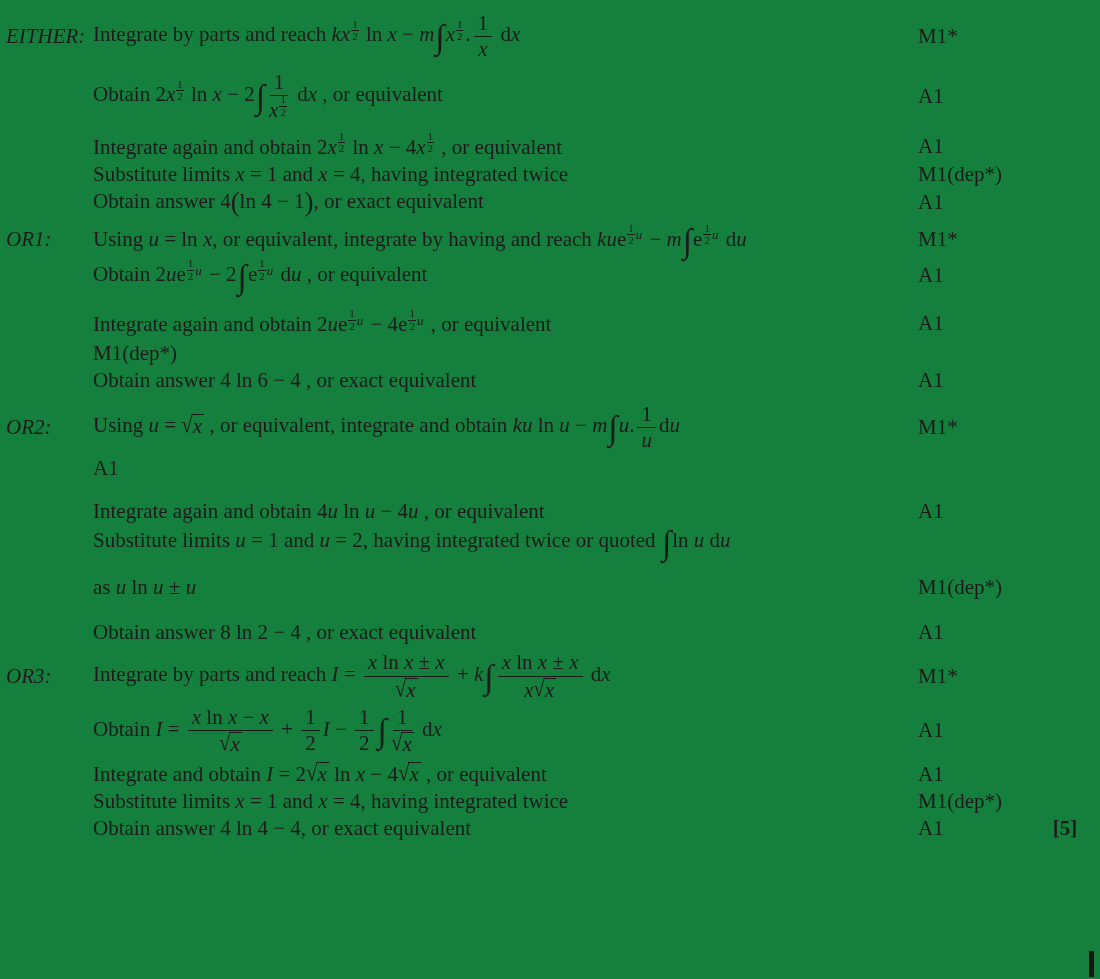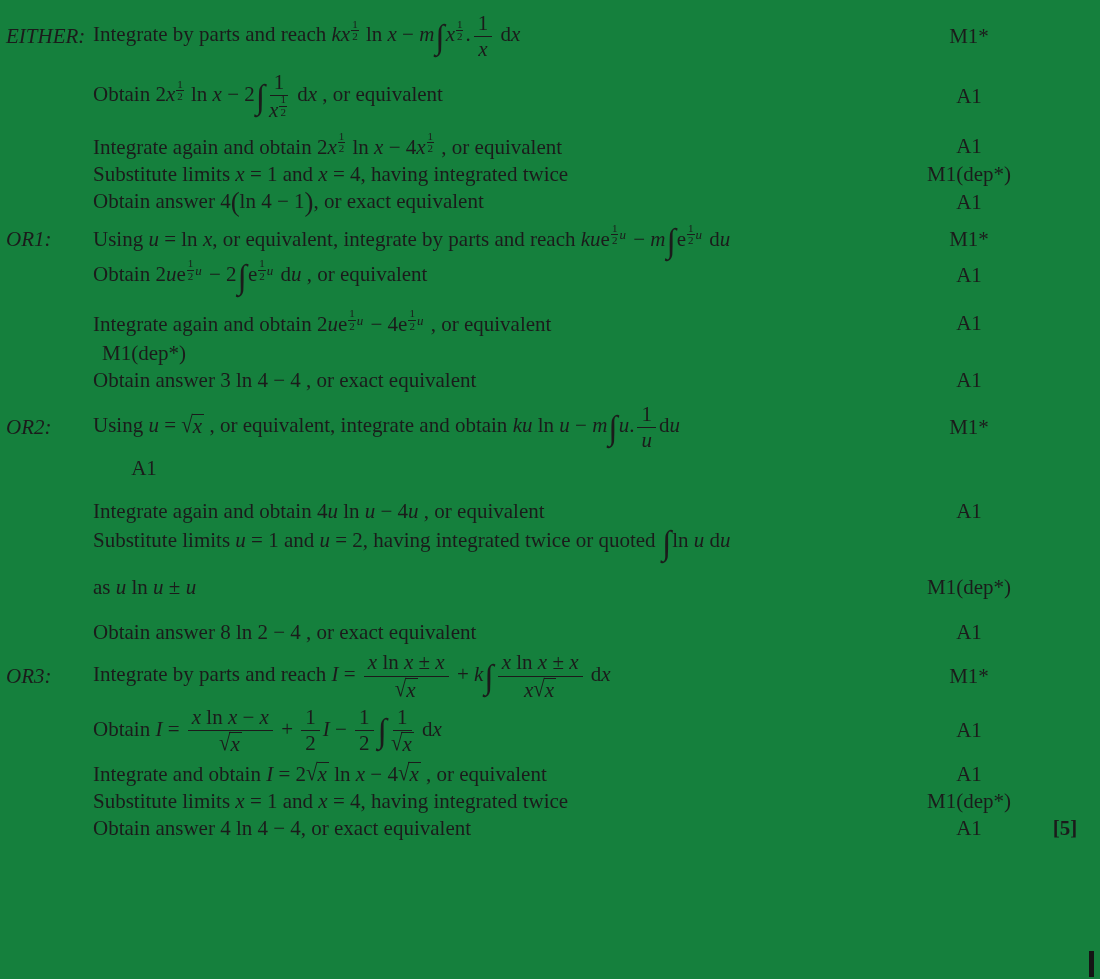--- a/index.html
+++ b/index.html
@@ -7,21 +7,21 @@
     width:1100px; height:979px; box-sizing:border-box;
     position:relative; overflow:hidden;
     padding:6px 0 4px 6px;
     background:#15803d; color:#1b1b1b;
     font-family:"Liberation Serif","DejaVu Serif",serif;
     font-size:21px; line-height:1.2;
   }
   .row { display:flex; align-items:center; }
   .rlabel { flex:0 0 87px; font-style:italic; white-space:nowrap; }
   .rcontent { flex:1 1 auto; white-space:nowrap; }
-  .rmark { flex:0 0 112px; text-align:center; white-space:nowrap; padding-right:10px; box-sizing:border-box; }
+  .rmark { flex:0 0 112px; text-align:left; white-space:nowrap; padding-right:10px; box-sizing:border-box; }
   .rscore { flex:0 0 70px; text-align:center; font-weight:bold; }
   .rm { font-style:normal; }
   .it { font-style:italic; }
   
   .supfrac { display:inline-flex; align-items:center; vertical-align:0.5em; position:relative; top:-3px; margin:0 2px 0 1px; }
   .sfrac { display:inline-flex; flex-direction:column; align-items:center; font-size:11px; line-height:1.05; font-style:normal; }
   .sn { display:block; border-bottom:1px solid currentColor; padding:0 1px; }
   .sd { display:block; }
   .stail { font-style:italic; font-size:13px; margin-left:1px; line-height:1; }
   
@@ -111,21 +111,21 @@
         <div class="rscore"></div>
       </div>
       <div class="row r5">
         <div class="rlabel"></div>
         <div class="rcontent"><span class="rm">Obtain answer  4</span><span class="bigp">(</span><span class="rm">ln 4 − 1</span><span class="bigp">)</span><span class="rm">, or exact equivalent</span></div>
         <div class="rmark">A1</div>
         <div class="rscore"></div>
       </div>
       <div class="row r6">
         <div class="rlabel">OR1:</div>
-        <div class="rcontent"><span class="rm">Using </span><span class="it">u</span><span class="rm"> = ln </span><span class="it">x</span><span class="rm">, or equivalent, integrate by parts and reach  </span><span class="it">ku</span><span class="rm">e</span><span class="supfrac">
+        <div class="rcontent"><span class="rm">Using </span><span class="it">u</span><span class="rm"> = ln </span><span class="it">x</span><span class="rm">, or equivalent, integrate by having and reach  </span><span class="it">ku</span><span class="rm">e</span><span class="supfrac">
             <span class="sfrac">
               <span class="sn">1</span>
               <span class="sd">2</span>
             </span>
             <span class="stail">u</span>
           </span><span class="rm"> − </span><span class="it">m</span><span class="int">∫</span><span class="rm">e</span><span class="supfrac">
             <span class="sfrac">
               <span class="sn">1</span>
               <span class="sd">2</span>
             </span>
@@ -170,21 +170,21 @@
         <div class="rmark">A1</div>
         <div class="rscore"></div>
       </div>
       <div class="row r9">
         <div class="rlabel"></div>
         <div class="rmark">M1(dep*)</div>
         <div class="rscore"></div>
       </div>
       <div class="row r10">
         <div class="rlabel"></div>
-        <div class="rcontent"><span class="rm">Obtain answer  3 ln 4 − 4 , or exact equivalent</span></div>
+        <div class="rcontent"><span class="rm">Obtain answer  4 ln 6 − 4 , or exact equivalent</span></div>
         <div class="rmark">A1</div>
         <div class="rscore"></div>
       </div>
       <div class="row r11">
         <div class="rlabel">OR2:</div>
         <div class="rcontent"><span class="rm">Using  </span><span class="it">u</span><span class="rm"> = </span><span class="sqrt"><span class="rad">√</span><span class="sqc"><span class="it">x</span></span></span><span class="rm"> , or equivalent, integrate and obtain  </span><span class="it">ku</span><span class="rm"> ln </span><span class="it">u</span><span class="rm"> − </span><span class="it">m</span><span class="int">∫</span><span class="it">u</span><span class="rm">.</span><span class="frac">
             <span class="fnum"><span class="rm">1</span></span>
             <span class="fden"><span class="it">u</span></span>
           </span><span class="rm">d</span><span class="it">u</span></div>
         <div class="rmark">M1*</div>

